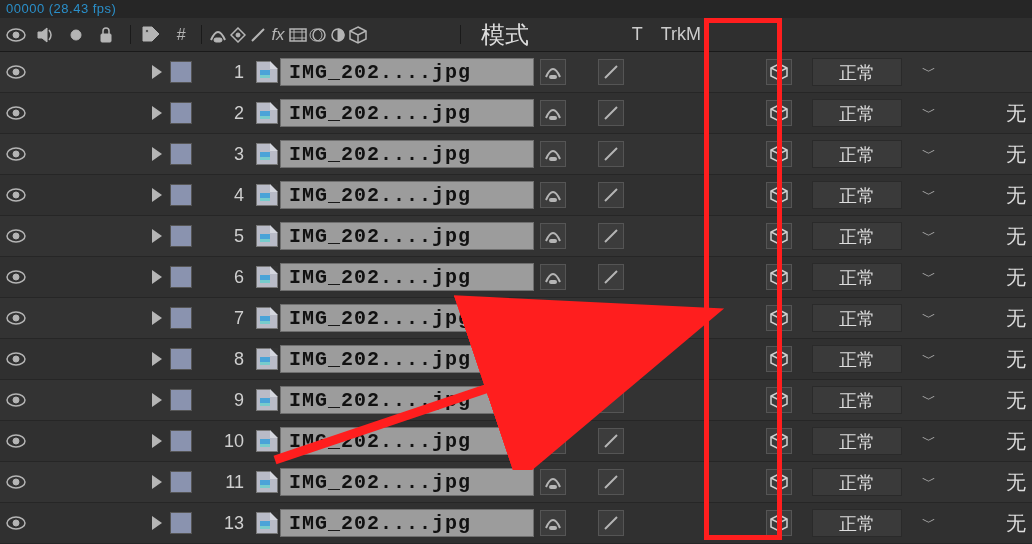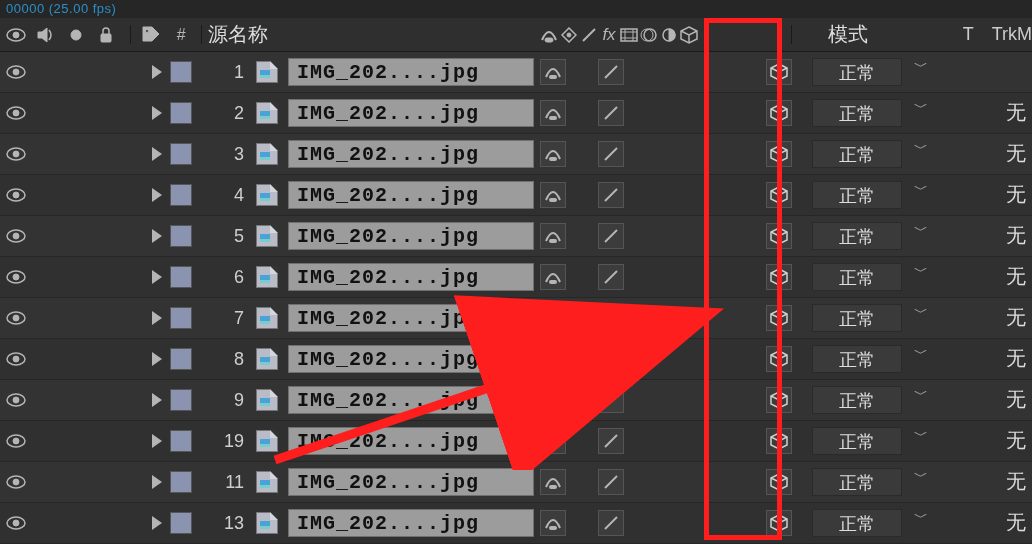--- a/index.html
+++ b/index.html
@@ -52,37 +52,37 @@
     display:flex;
     align-items:center;
     background:#333;
     border-bottom:1px solid #262626;
     font-size:18px;
   }
   .row:nth-child(even){ background:#303030; }
   .cell-eye { width:130px; display:flex; align-items:center; padding-left:6px;}
   .cell-tri { width:70px;  display:flex; align-items:center; justify-content:flex-end; padding-right:8px; gap:8px;}
   .cell-idx { width:50px;  text-align:right; padding-right:6px; color:#cfcfcf; font-size:18px;}
-  .cell-src { flex:1; display:flex; align-items:center; gap:10px; padding-left:6px;justify-content:space-between;}
+  .cell-src { flex:1; display:flex; align-items:center; gap:2px; padding-left:6px;justify-content:space-between;}
   .src-name {
     flex:1;
     background:#9c9c9c;
     color:#111;
     font-family: "Courier New", monospace;
     font-weight:bold;
     font-size:20px;
     height:28px;
     line-height:28px;
     padding:0 8px;
     border:1px solid #6f6f6f;
     white-space:pre;
     letter-spacing:1px;
   }
   .cell-sw { width:258px; display:flex; align-items:center; gap:32px; padding-left:6px;}
-  .cell-mode{ width:240px; display:flex; align-items:flex-start; gap:12px; padding-left:20px;}
+  .cell-mode{ width:240px; display:flex; align-items:center; gap:20px; padding-left:20px;}
   .mode-val {
     width:90px; background:#3a3a3a; color:#ddd;
     height:28px; line-height:28px; text-align:center;
     font-size:18px; border:1px solid #2a2a2a;
   }
   .chev { color:#aaa; font-size:14px;}
   .trk-none{
     margin-left:auto; color:#ddd; font-size:20px; padding-right:6px;
   }
   .color-chip{
@@ -115,21 +115,21 @@
   }
   .arrow-svg{
     position:absolute;
     top:290px; left:270px; width:460px; height:180px;
     pointer-events:none;
   }
 </style>
 </head>
 <body>
 
-<div class="top-info">00000 (25.00 fps)</div>
+<div class="top-info">00000 (28.43 fps)</div>
 
 <div class="header">
   <div class="col-ctrl">
     <span class="ico">
       <svg width="20" height="14" viewBox="0 0 20 14">
           <ellipse cx="10" cy="7" rx="9" ry="6" fill="none" stroke="#b5b5b5" stroke-width="1.5"></ellipse>
           <circle cx="10" cy="7" r="3"></circle>
         </svg>
     </span>
     <span class="ico">
@@ -154,23 +154,20 @@
   <div class="col-label">
     <span class="ico">
       <svg width="18" height="18" viewBox="0 0 18 18">
           <path d="M1 1 H10 L17 8 L10 15 L1 15 Z"></path>
           <circle cx="5" cy="5" r="1.5" fill="#2f2f2f"></circle>
         </svg>
     </span>
     <span class="ico" style="color:#b5b5b5;font-size:16px;font-style:italic;">#</span>
   </div>
   <div class="divider"></div>
-  <div class="col-source">
-    <span style="font-size:20px;color:#ddd;">源名称</span>
-  </div>
   <div class="col-switch">
     <span class="ico">
       <svg width="20" height="18" viewBox="0 0 20 18">
           <path d="M3 14 Q10 -2 17 14" fill="none" stroke="#b5b5b5" stroke-width="2"></path>
           <rect x="6" y="12" width="8" height="4" rx="2"></rect>
         </svg>
     </span>
     <span class="ico">
       <svg width="16" height="16" viewBox="0 0 16 16">
           <path d="M8 1 L15 8 L8 15 L1 8 Z" fill="none" stroke="#b5b5b5" stroke-width="1.5"></path>
@@ -206,21 +203,21 @@
     </span>
     <span class="ico">
       <svg width="20" height="20" viewBox="0 0 20 20">
           <path d="M10 2 L18 6 L18 14 L10 18 L2 14 L2 6 Z" fill="none" stroke="#b5b5b5" stroke-width="1.5"></path>
           <path d="M2 6 L10 10 L18 6 M10 10 L10 18" fill="none" stroke="#b5b5b5" stroke-width="1.5"></path>
         </svg>
     </span>
   </div>
   <div class="divider"></div>
   <div class="col-mode">
-    <span style="font-size:20px;color:#ddd;margin-left:16px;">模式</span>
+    <span style="font-size:24px;color:#ddd;">模式</span>
     <span style="margin-left:auto;font-size:18px;color:#ccc;">T</span>
     <span style="margin-left:18px;font-size:18px;color:#ccc;">TrkM</span>
   </div>
 </div>
 
 <div class="rows" id="rows">
     <div class="row">
     <div class="cell-eye">
       <span class="ico">
           <svg width="20" height="14" viewBox="0 0 20 14">
@@ -613,21 +610,21 @@
           <svg width="20" height="14" viewBox="0 0 20 14">
             <ellipse cx="10" cy="7" rx="9" ry="6" fill="none" stroke="#b5b5b5" stroke-width="1.5"></ellipse>
             <circle cx="10" cy="7" r="3" fill="#b5b5b5"></circle>
           </svg>
         </span>
     </div>
     <div class="cell-tri">
       <span class="tri"></span>
       <span class="color-chip"></span>
     </div>
-    <div class="cell-idx">19</div>
+    <div class="cell-idx">10</div>
     <div class="cell-src">
       <span class="file-thumb"></span>
       <span class="src-name">IMG_202....jpg</span>
     </div>
     <div class="cell-sw">
       <span class="sw-box">
           <svg width="20" height="18" viewBox="0 0 20 18">
             <path d="M3 14 Q10 -2 17 14" fill="none" stroke="#b5b5b5" stroke-width="2"></path>
             <rect x="6" y="12" width="8" height="4" rx="2" fill="#b5b5b5"></rect>
           </svg>

